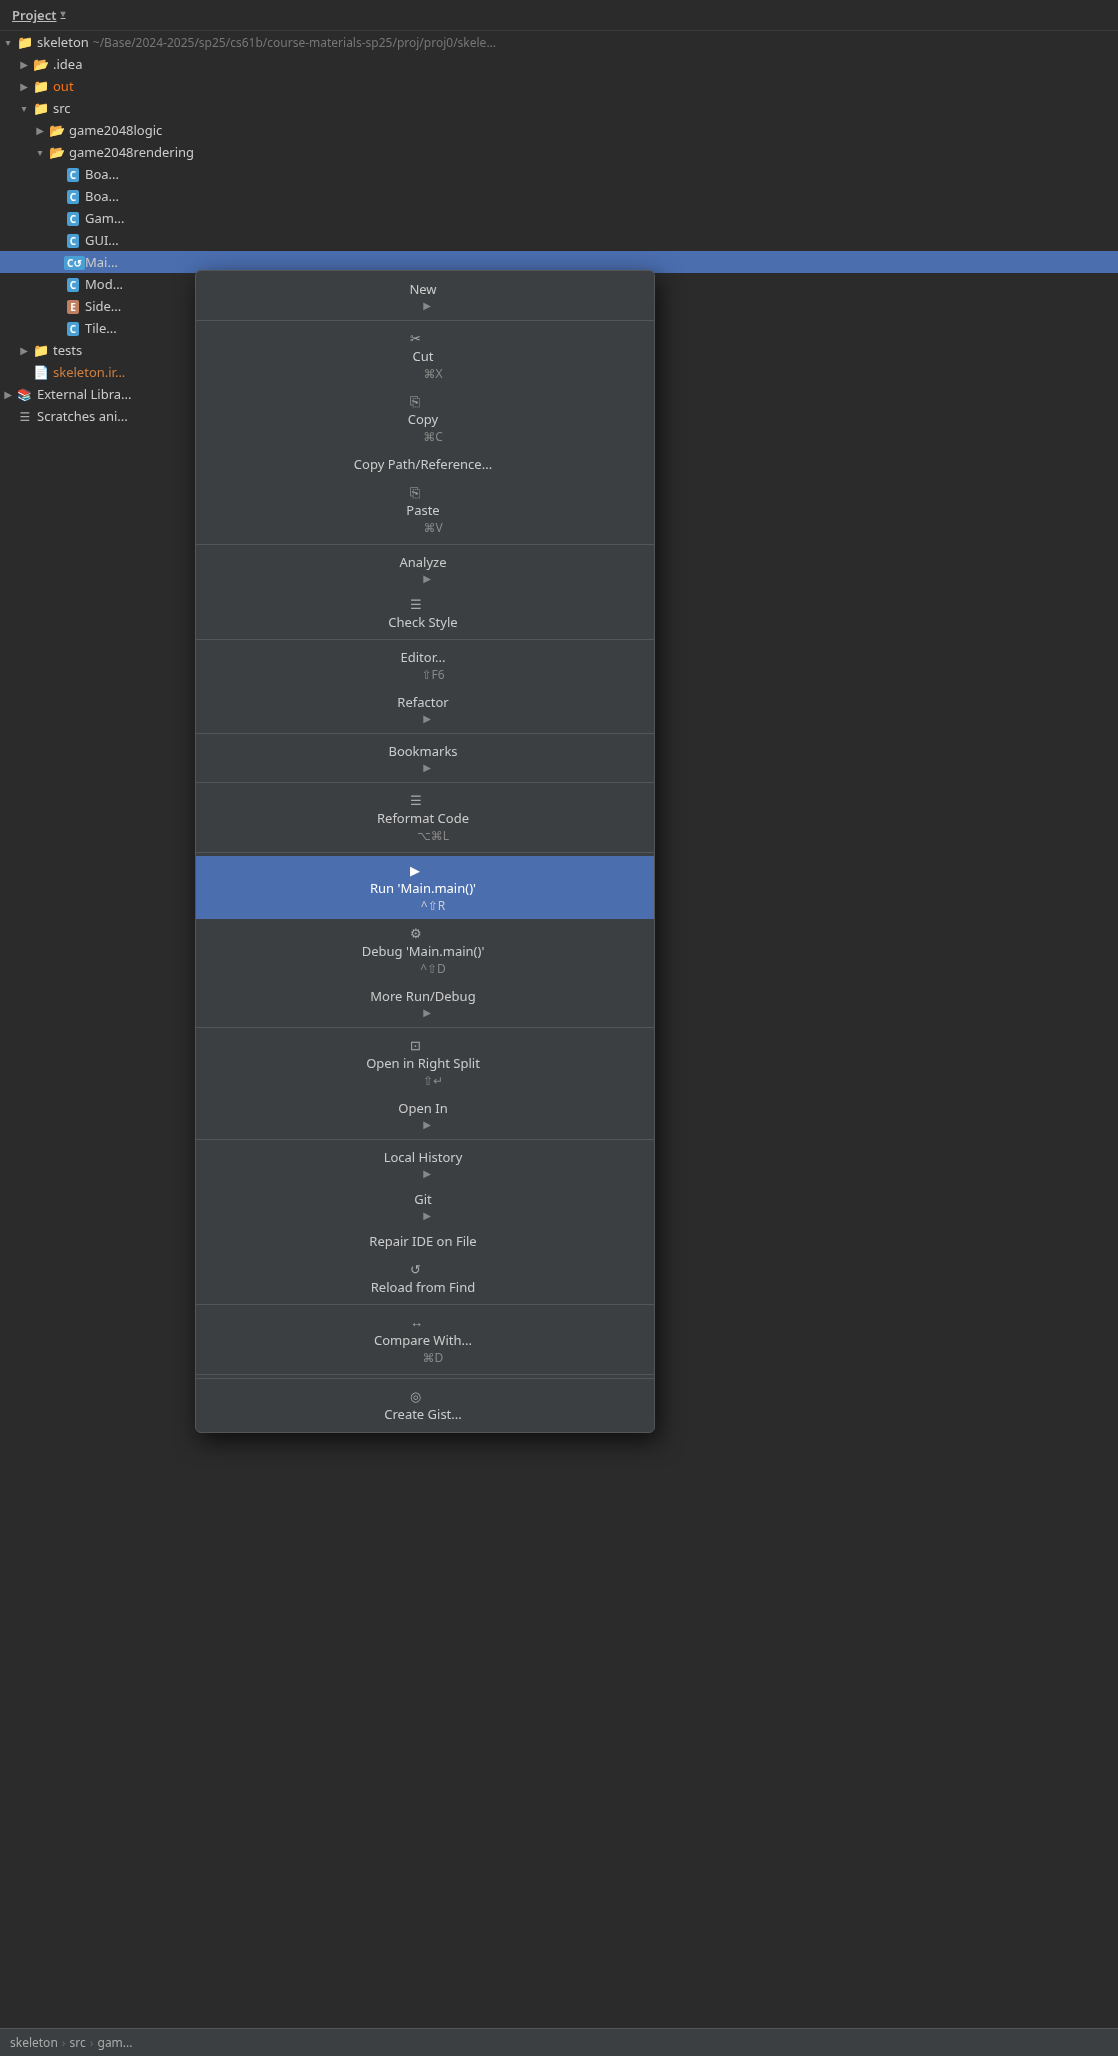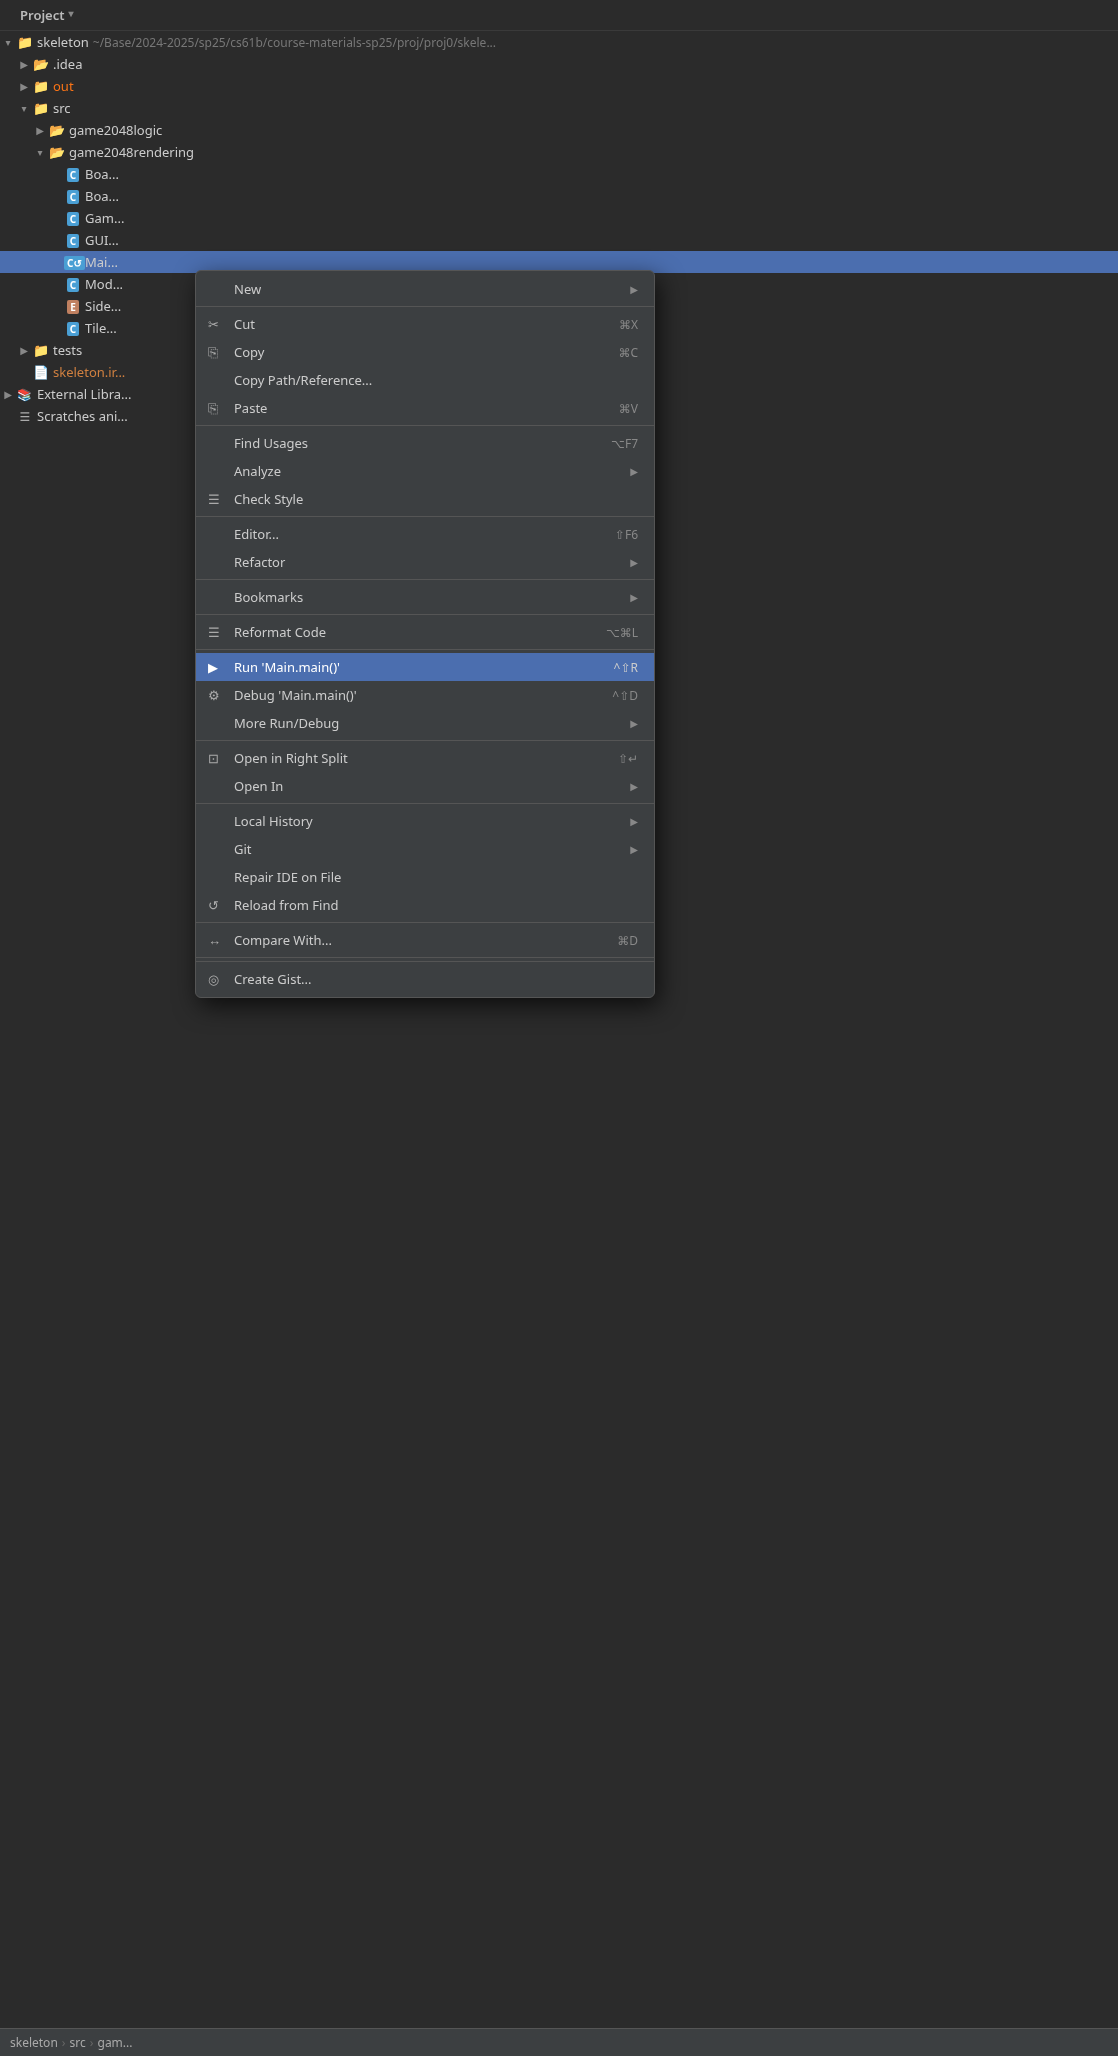--- a/index.html
+++ b/index.html
@@ -17,25 +17,26 @@
     
     .project-panel {
       width: 100%;
       background: #2b2b2b;
       padding-top: 0;
     }
 
     .panel-header {
       display: flex;
       align-items: flex-start;
-      padding: 6px 20px;
+      padding: 6px 12px;
       font-weight: 600;
       font-size: 13px;
       color: #bbb;
       border-bottom: 1px solid #3a3a3a;
+      text-decoration: underline;
     }
 
     .panel-header .chevron {
       margin-left: 4px;
       font-size: 10px;
       color: #888;
     }
 
     .tree-item {
       display: flex;
@@ -70,20 +71,21 @@
       padding: 4px 0;
     }
 
     .menu-item {
       display: flex;
       align-items: center;
       padding: 5px 16px 5px 12px;
       cursor: pointer;
       color: #ccc;
       position: relative;
+      flex-direction: column;
     }
 
     .menu-item.highlighted {
       background: #4b6eaf;
       color: #fff;
     }
 
     .menu-item .item-icon {
       width: 20px;
       flex-shrink: 0;
@@ -267,25 +269,20 @@
       <span class="item-label">Copy Path/Reference...</span>
     </div>
     <div class="menu-item">
       <span class="item-icon">⎘</span>
       <span class="item-label">Paste</span>
       <span class="item-shortcut">⌘V</span>
     </div>
     <div class="menu-divider"></div>
     <div class="menu-item">
       <span class="item-icon"></span>
-      <span class="item-label">Find Usages</span>
-      <span class="item-shortcut">⌥F7</span>
-    </div>
-    <div class="menu-item">
-      <span class="item-icon"></span>
       <span class="item-label">Analyze</span>
       <span class="submenu-arrow">▶</span>
     </div>
     <div class="menu-item">
       <span class="item-icon">☰</span>
       <span class="item-label">Check Style</span>
     </div>
     <div class="menu-divider"></div>
     <div class="menu-item">
       <span class="item-icon"></span>

